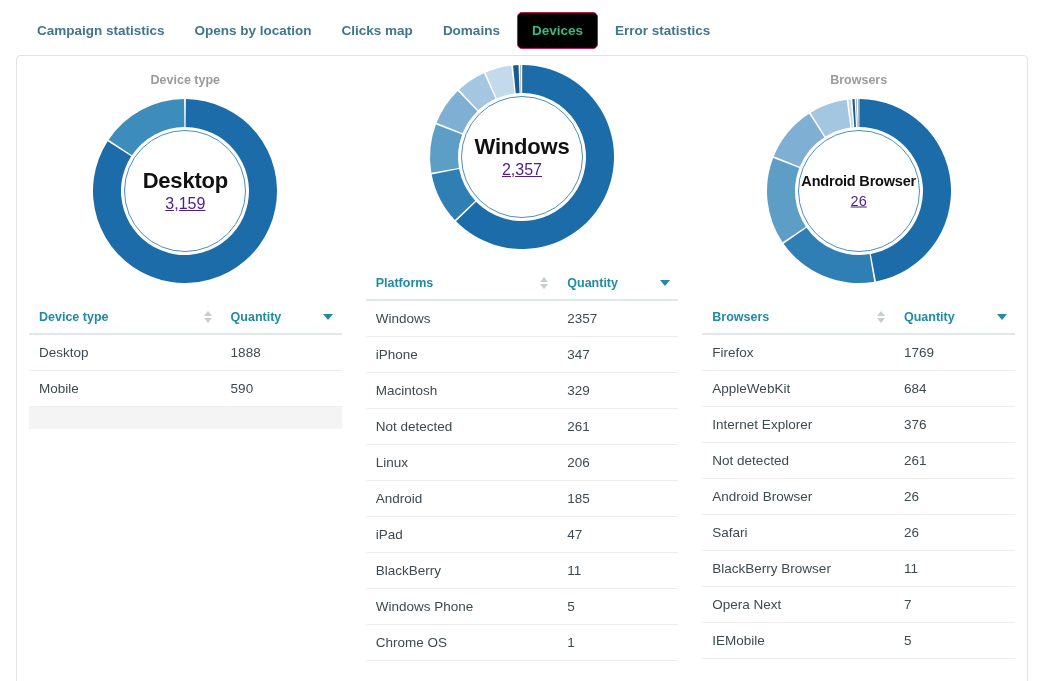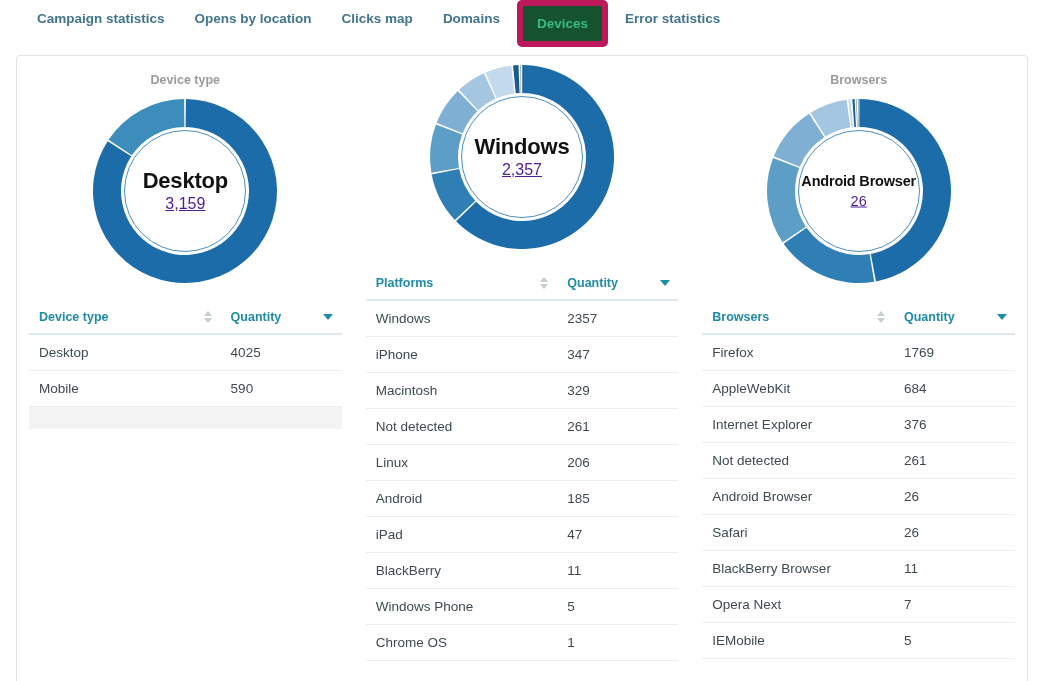--- a/index.html
+++ b/index.html
@@ -6,40 +6,40 @@
   html, body {
     margin: 0; padding: 0;
     width: 1043px; height: 681px;
     background: #ffffff;
     font-family: "Liberation Sans", sans-serif;
     overflow: hidden;
   }
 
   
   #tabbar {
-    position: absolute; top: 0; left: 0;
+    position: absolute; top: 12px; left: 0;
     width: 1043px; height: 42px;
     display: flex; align-items: flex-start;
     padding-left: 22px;
     gap: 0;
   }
   .tab {
     font-size: 13.5px;
     font-weight: bold;
     color: #41758c;
     padding: 11px 15px 10px 15px;
     white-space: nowrap;
     cursor: pointer;
     position: relative;
     line-height: 16px;
   }
   .tab.active {
     color: #39b97f;
-    background: #14532d;
-    border: 6px solid #be185d;
+    background: #000000;
+    border: 1px solid #be185d;
     border-radius: 5px;
     padding: 10px 14px 9px 14px;
     margin: 0 2px;
   }
 
   
   #card {
     position: absolute;
     left: 16px; top: 55px;
     width: 1012px; height: 640px;
@@ -214,21 +214,21 @@
                   <span class="sort desc">
                     <i class="down"></i>
                   </span>
                 </div>
               </th>
             </tr>
           </thead>
           <tbody>
             <tr>
               <td>Desktop</td>
-              <td class="qty">4025</td>
+              <td class="qty">1888</td>
             </tr>
             <tr>
               <td>Mobile</td>
               <td class="qty">590</td>
             </tr>
             <tr class="footer-row">
               <td colspan="2"></td>
             </tr>
           </tbody>
         </table>

